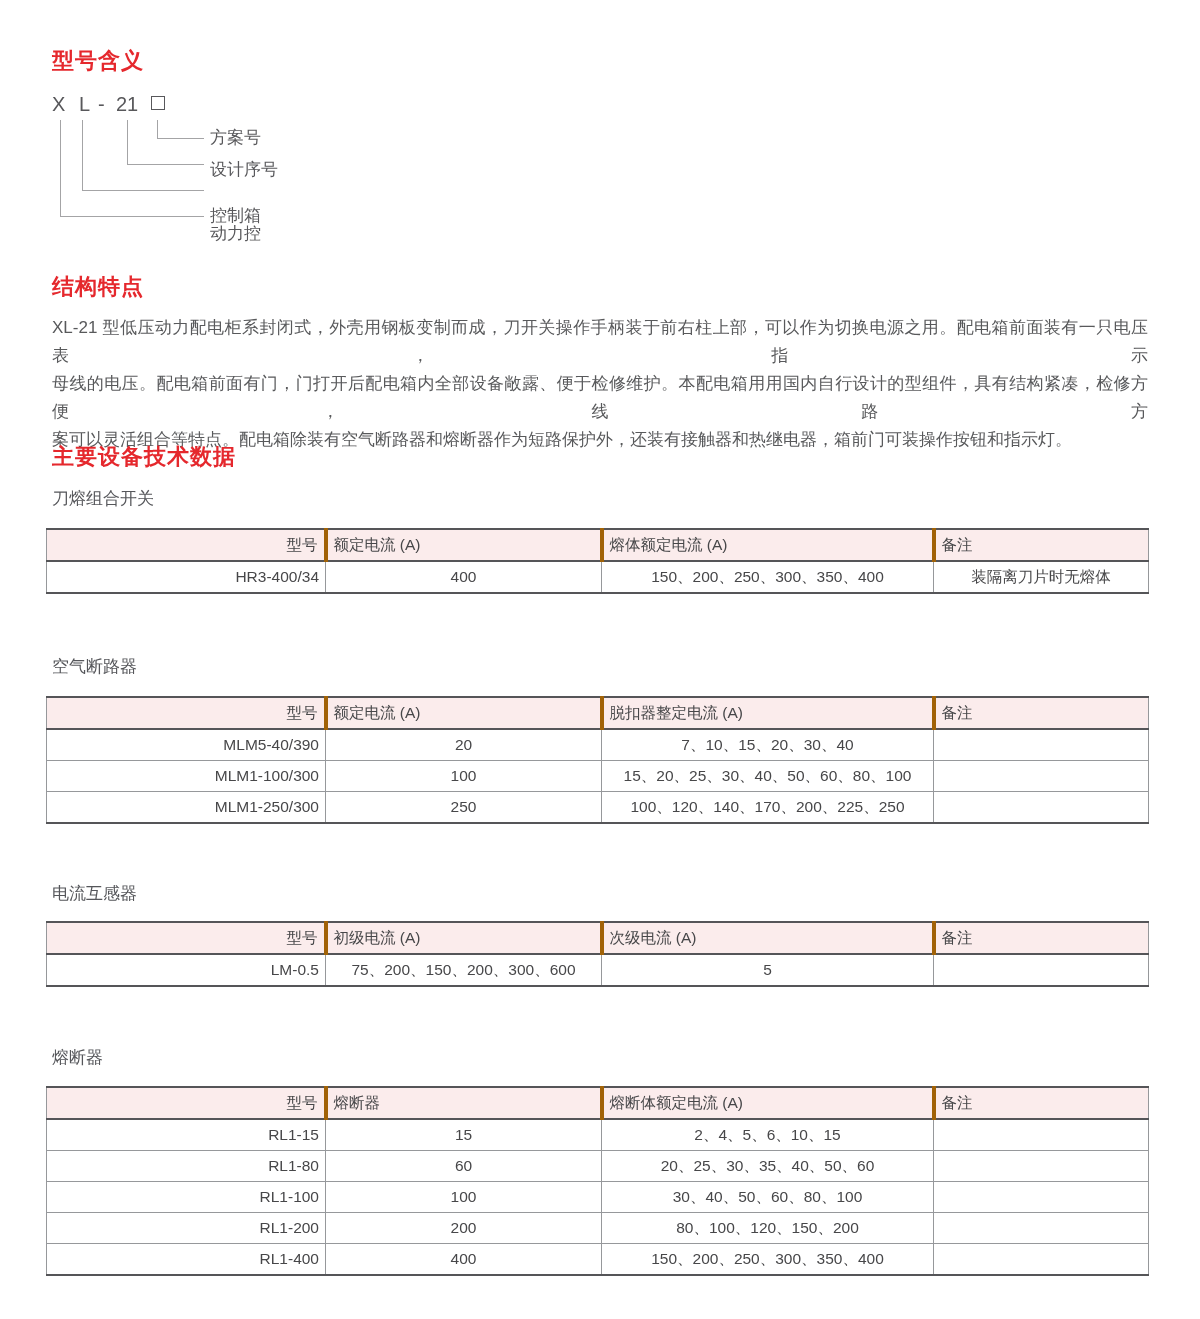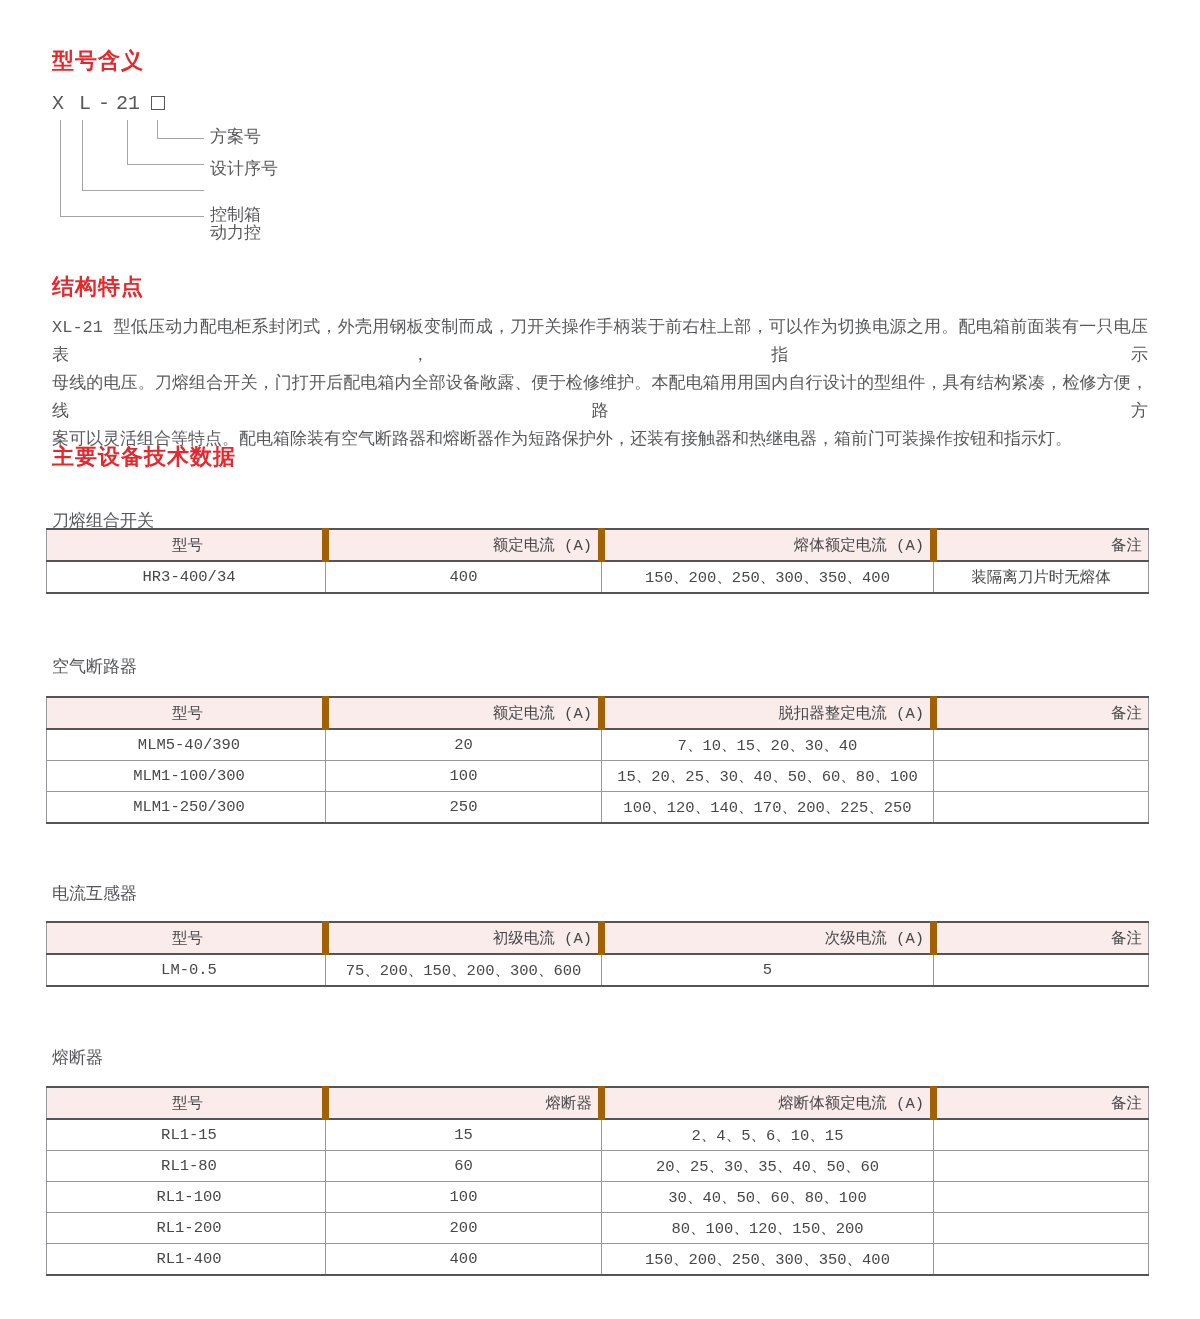--- a/index.html
+++ b/index.html
@@ -1,18 +1,18 @@
 <!DOCTYPE html>
 <html><head>
 <meta charset="utf-8">
 <style>
   html,body{margin:0;padding:0;background:#ffffff;}
   .page{
     position:relative;width:1200px;height:1319px;background:#ffffff;
-    font-family:Liberation Mono, monospace;overflow:hidden;
+    font-family:Liberation Sans, sans-serif;overflow:hidden;
   }
   
   .sec-title{
     position:absolute;left:52px;font-size:22px;font-weight:bold;color:#e5282d;
     letter-spacing:1px;white-space:nowrap;
   }
   #title-model{top:46px;}
   #title-struct{top:272px;}
   #title-tech{top:442px;}
 
@@ -32,42 +32,42 @@
   .dlabel{position:absolute;left:158px;font-size:17px;line-height:18px;color:#58585b;white-space:nowrap;}
   #dlabel-0{top:37px;} #dlabel-1{top:69px;} #dlabel-2{top:89px;margin-top:44px;} #dlabel-3{top:115px;}
 
   
   .para{position:absolute;left:52px;top:314px;width:1096px;color:#58595b;font-size:17px;}
   .pline{line-height:28px;white-space:normal;}
   .pline.just{text-align:justify;text-align-last:justify;}
 
   
   .tbl-label{position:absolute;left:52px;font-size:17px;color:#55565a;white-space:nowrap;}
-  #lbl-0{top:509px;} #lbl-1{top:655px;} #lbl-2{top:882px;} #lbl-3{top:1046px;}
+  #lbl-0{top:487px;} #lbl-1{top:655px;} #lbl-2{top:882px;} #lbl-3{top:1046px;}
 
   
   table.spec{
     position:absolute;left:46px;border-collapse:collapse;table-layout:fixed;width:1102px;
     font-size:15.5px;color:#474749;
     border-top:2px solid #555558;border-bottom:2px solid #555558;
     border-left:1px solid #96989b;border-right:1px solid #96989b;
   }
   #table-0{top:528px;} #table-1{top:696px;} #table-2{top:921px;} #table-3{top:1086px;}
   table.spec th{
-    background:#fbecec;font-weight:normal;height:30px;text-align:right;padding:0 6px;
-    border-bottom:2px solid #555558;border-left:7px solid #a16207;
+    background:#fbecec;font-weight:normal;height:30px;text-align:left;padding:0 6px;
+    border-bottom:2px solid #555558;border-left:4px solid #a16207;
     overflow:hidden;white-space:nowrap;
   }
   table.spec td{
     height:30px;text-align:center;padding:0 6px;
     border-top:1px solid #96989b;border-left:1px solid #96989b;
     overflow:hidden;white-space:nowrap;
   }
   table.spec th:first-child,table.spec td:first-child{border-left:none;}
-  table.spec .c-left{text-align:center;padding-left:12px;}
+  table.spec .c-left{text-align:right;padding-left:12px;}
   col.c1{width:279px;} col.c2{width:276px;} col.c3{width:332px;} col.c4{width:215px;}
 </style>
 </head>
 <body>
 
 <div class="page">
 
   <div class="sec-title" id="title-model">型号含义</div>
 
   <div class="diagram">
@@ -85,21 +85,21 @@
     <div class="dlabel" id="dlabel-0">方案号</div>
     <div class="dlabel" id="dlabel-1">设计序号</div>
     <div class="dlabel" id="dlabel-2">动力控</div>
     <div class="dlabel" id="dlabel-3">控制箱</div>
   </div>
 
   <div class="sec-title" id="title-struct">结构特点</div>
 
   <div class="para">
     <div class="pline just">XL-21 型低压动力配电柜系封闭式，外壳用钢板变制而成，刀开关操作手柄装于前右柱上部，可以作为切换电源之用。配电箱前面装有一只电压表，指示</div>
-    <div class="pline just">母线的电压。刀熔组合开关，门打开后配电箱内全部设备敞露、便于检修维护。本配电箱用用国内自行设计的型组件，具有结构紧凑，检修方便，线路方</div>
+    <div class="pline just">母线的电压。配电箱前面有门，门打开后配电箱内全部设备敞露、便于检修维护。本配电箱用用国内自行设计的型组件，具有结构紧凑，检修方便，线路方</div>
     <div class="pline">案可以灵活组合等特点。配电箱除装有空气断路器和熔断器作为短路保护外，还装有接触器和热继电器，箱前门可装操作按钮和指示灯。</div>
   </div>
 
   <div class="sec-title" id="title-tech">主要设备技术数据</div>
 
   <div class="tbl-label" id="lbl-0">刀熔组合开关</div>
   <table class="spec" id="table-0">
     <colgroup>
         <col class="c1">
         <col class="c2">

